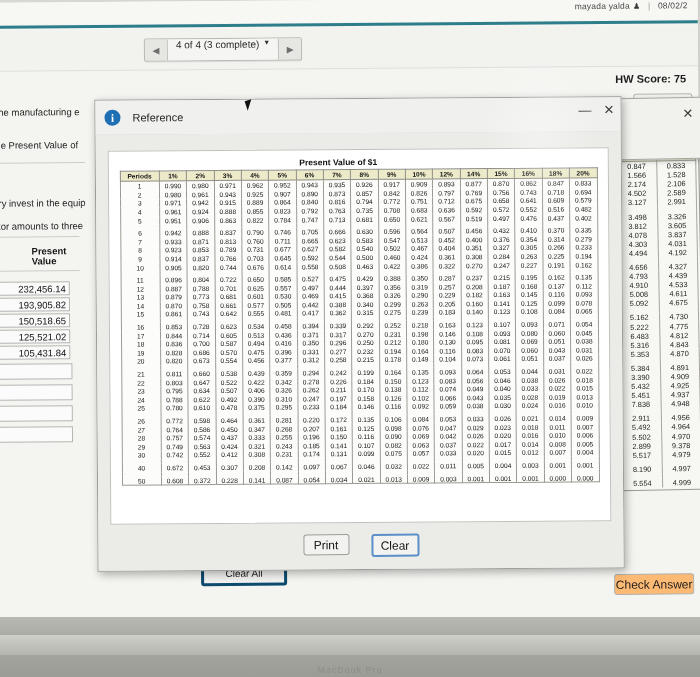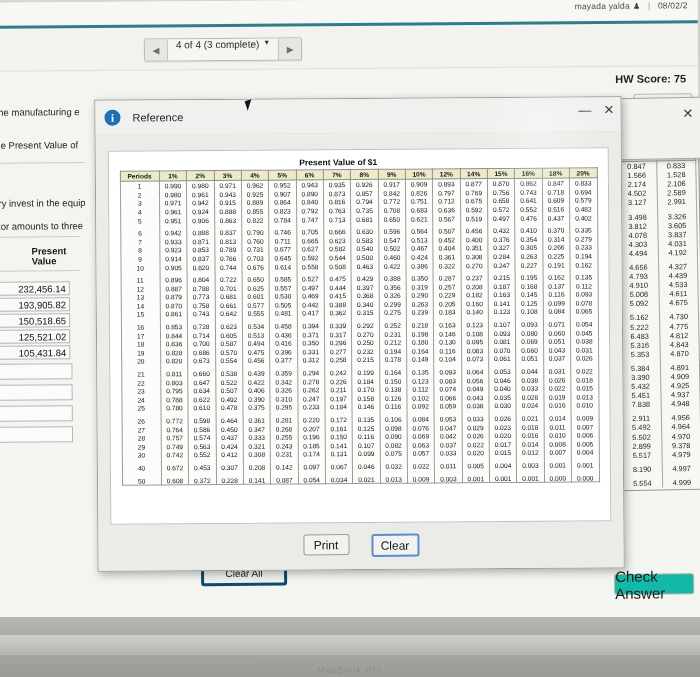--- a/index.html
+++ b/index.html
@@ -97,21 +97,21 @@
   }
   .clearall {
     position:absolute; left:205px; top:560px;
     width:80px; height:19px; border:3px solid #0c4a6e; border-radius:3px;
     background:#f1f1ef; font-size:10px; color:#1c1c1c;
     display:flex;align-items:center;justify-content:center;
   }
   .checkanswer{
     position:absolute; right:8px; top:576px;
     width:78px; height:19px; border:1px solid #b0b0ab; border-radius:3px;
-    background:#14b8a6; font-size:15px; color:#1c1c1c;
+    background:#fdba74; font-size:12px; color:#1c1c1c;
     display:flex;align-items:center;justify-content:center;
   }
   
   .annuity {
     position:absolute; right:-2px; top:148px;
     width:86px;
     transform: rotate(-0.6deg);
   }
   .annuity .awrap{
     border:1px solid #9a9a95; background:#f6f6f2;

